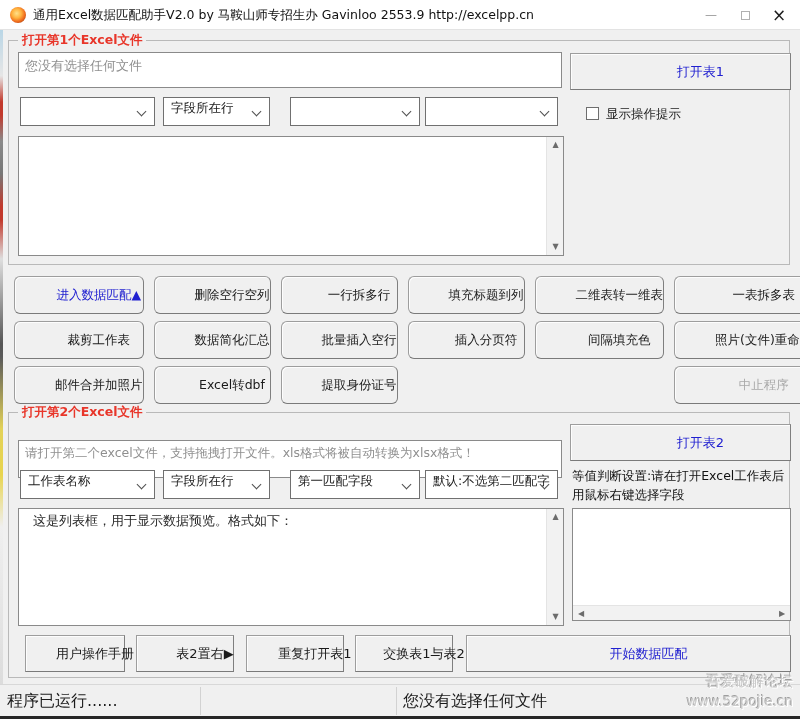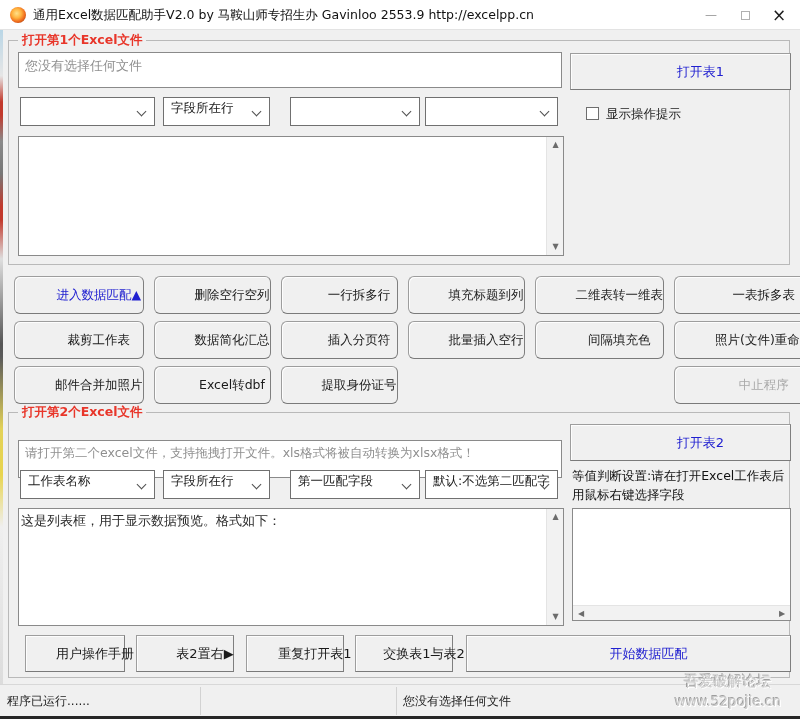--- a/index.html
+++ b/index.html
@@ -28,21 +28,21 @@
     background:linear-gradient(180deg,#b9d6e6 0%,#e6e6e6 7%,#c2392c 11%,#c2392c 13%,#8a8a8a 17%,#777 22%,#c2392c 27%,#c2392c 29%,#dedede 35%,#555 48%,#5a5a5a 50%,#e3d258 61%,#e8d44d 68%,#efefef 76%,#dcdcdc 100%); }
 
   
   .groupbox { border:1px solid #b9b9b9; background:transparent; }
   .group-label { font-size:12.5px; font-weight:bold; color:#e8362a; background:#f0f0f0; padding:0 4px; white-space:nowrap; }
 
   
   .field { background:#fff; border:1px solid #8a8a8a; font-size:13px; padding:4px 6px; overflow:hidden; white-space:nowrap; }
   .field.placeholder { color:#8f8f8f; }
   .listbox { background:#fff; border:1px solid #8a8a8a; overflow:hidden; }
-  .list-text { padding:3px 2px; font-size:13px; color:#2a2a2a; line-height:1.45; white-space:nowrap; }
+  .list-text { padding:3px 2px; font-size:13px; color:#2a2a2a; line-height:1.45; white-space:nowrap;margin-left:12px; }
 
   
   .btn { background:#f0f0f0; border:1px solid #9d9d9d; border-right-color:#7f7f7f; border-bottom-color:#7a7a7a;
     box-shadow:inset 1px 1px 0 #fdfdfd; display:flex; align-items:center; justify-content:center;
     font-size:13px; color:#1a1a1a; cursor:default; white-space:nowrap;padding-left:40px; }
   .btn.accent { color:#2020d0; }
   .btn.disabled { color:#a9a9a9; }
 
   
   .combo { background:#fff; border:1px solid #707070; height:29px; display:flex; align-items:center;
@@ -65,26 +65,26 @@
   .hint-label { font-size:12.5px; line-height:19px; color:#111; }
 
   
   #tool-grid { position:absolute; left:14px; top:276px; width:772px; display:grid;
     grid-template-columns:repeat(6,1fr); column-gap:10px; row-gap:7px; }
   #tool-grid .btn { height:38px; font-size:12.5px;border-radius:6px; }
   .abort { grid-column:6;font-family:Liberation Mono, monospace; }
 
   
   .statusbar { left:0; top:684px; width:800px; height:32px; background:#f0f0f0; border-top:1px solid #d8d8d8; }
-  .status-text { top:0; height:32px; line-height:32px; font-size:12px; color:#1b1b1b; }
+  .status-text { top:0; height:32px; line-height:32px; font-size:16px; color:#1b1b1b; }
   .status-div { top:2px; width:1px; height:28px; background:#d2d2d2; }
   .bottom-line { left:0; top:716px; width:800px; height:3px; background:#262626; }
 
   
-  .watermark { right:19px; bottom:7px; text-align:center; z-index:60; color:#cbcbcb; line-height:1.45;
+  .watermark { right:7px; bottom:7px; text-align:right; z-index:60; color:#cbcbcb; line-height:1.45;
     text-shadow:1px 1px 0 #ffffff, -1px -1px 0 #9e9e9e; }
   .watermark .l1 { font-size:14.5px; } .watermark .l2 { font-size:13.5px; }
 </style>
 </head>
 <body>
 
 <div class="abs titlebar">
   <div class="abs app-icon"></div>
   <div class="abs title-text">通用Excel数据匹配助手V2.0 by 马鞍山师专招生办  Gavinloo  2553.9 http://excelpp.cn</div>
   <div class="abs win-btn min-btn"><span>—</span></div>
@@ -130,22 +130,22 @@
 <div id="tool-grid">
   <div class="btn accent">进入数据匹配▲</div>
   <div class="btn">删除空行空列</div>
   <div class="btn">一行拆多行</div>
   <div class="btn">填充标题到列</div>
   <div class="btn">二维表转一维表</div>
 
   <div class="btn">一表拆多表</div>
   <div class="btn">裁剪工作表</div>
   <div class="btn">数据简化汇总</div>
+  <div class="btn">批量插入空行</div>
   <div class="btn">插入分页符</div>
-  <div class="btn">批量插入空行</div>
   <div class="btn">间隔填充色</div>
 
   <div class="btn">照片(文件)重命名</div>
   <div class="btn">邮件合并加照片</div>
   <div class="btn">Excel转dbf</div>
   <div class="btn">提取身份证号</div>
   <div class="btn disabled abort">中止程序</div>
 </div>
 
 <div class="abs groupbox" style="left:8px; top:412px; width:782px; height:266px;"></div>

